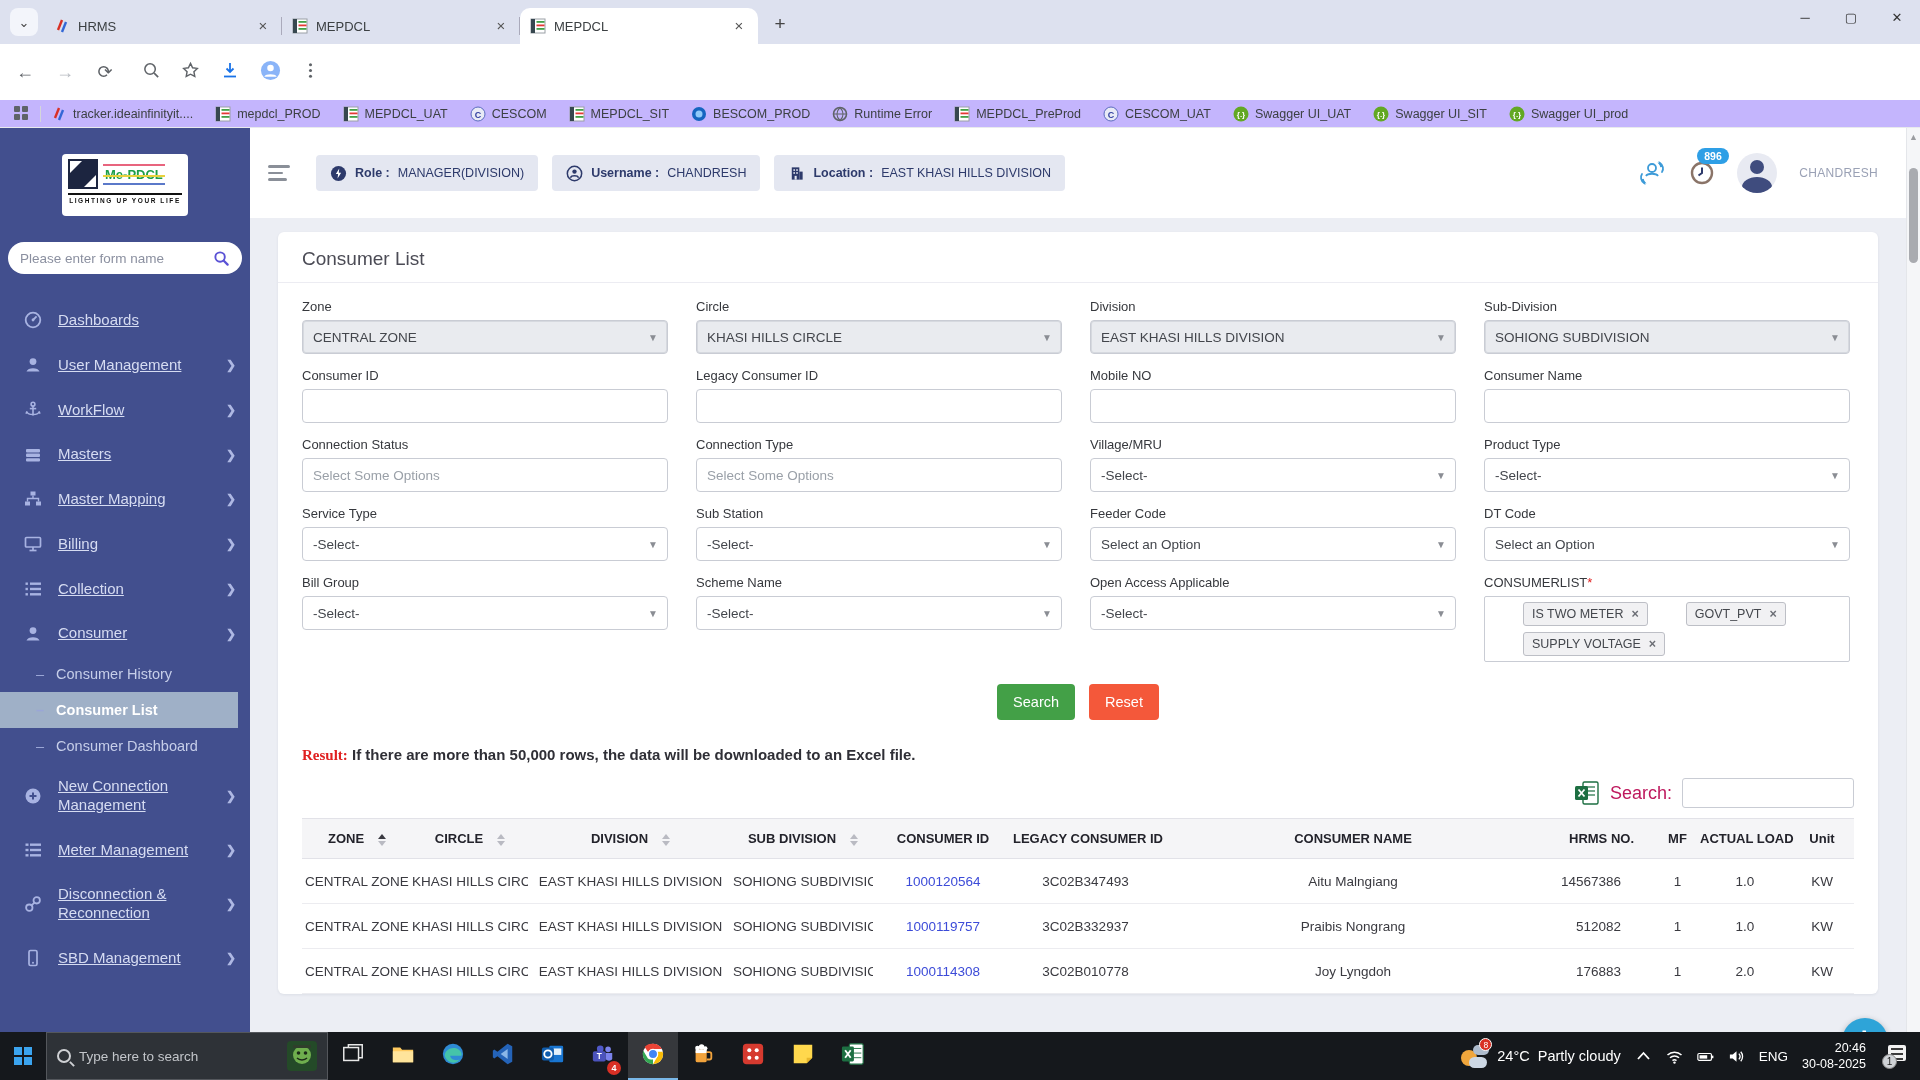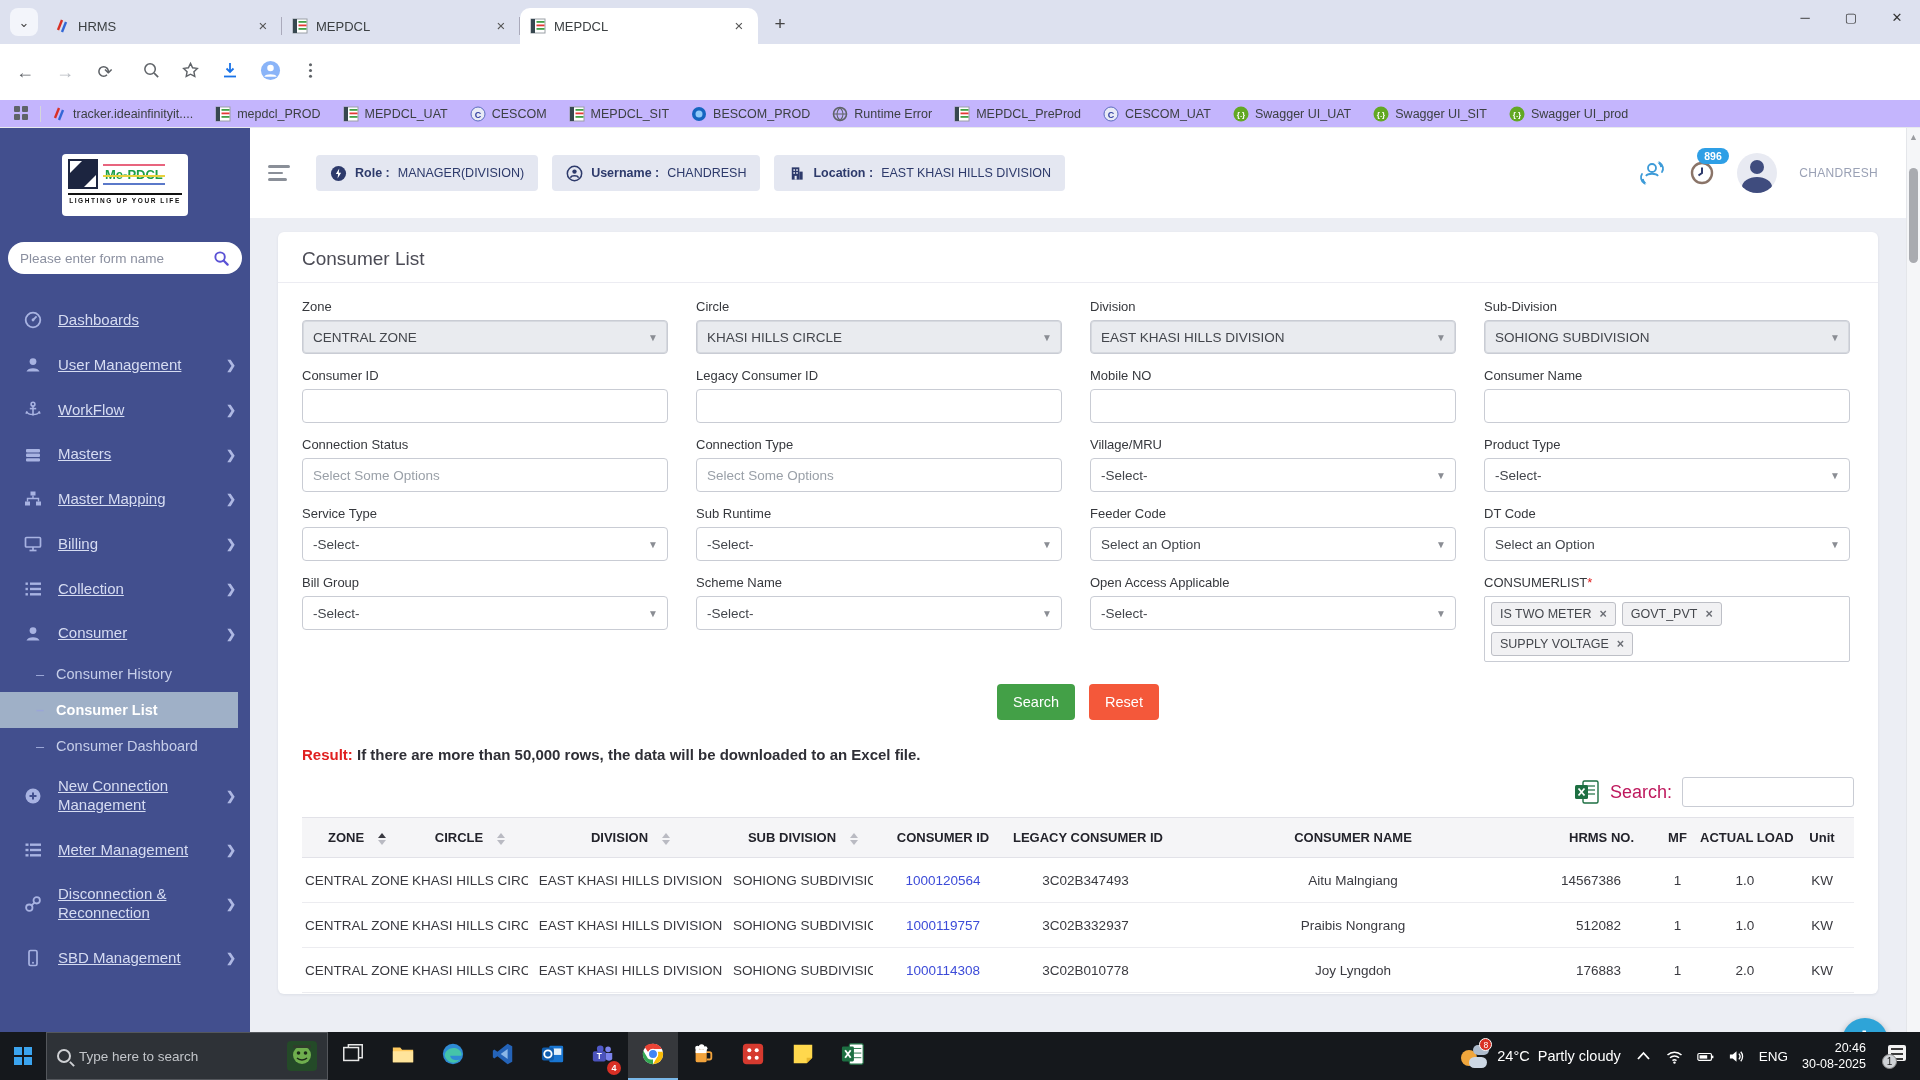--- a/index.html
+++ b/index.html
@@ -106,28 +106,28 @@
   .field .flabel .req { color:#e02020; }
   .ctrl { height:34px; border:1px solid #c9ccd4; border-radius:4px; background:#fff;
     display:flex; align-items:center; padding:0 10px; font-size:13.5px; color:#43464c; position:relative; }
   .ctrl.grey { background:#e9ebef; box-shadow:inset 0 0 0 1px #d6d9df; }
   .ctrl .caret { position:absolute; right:9px; color:#8a8d94; font-size:10px; }
   .ctrl.placeholder { color:#9aa0a8; }
   .ctrl input { border:none; outline:none; background:transparent; width:100%; font:inherit; color:#43464c; }
   .chipbox { min-height:58px; border:1px solid #c9ccd4; border-radius:2px; padding:5px 6px;
     display:flex; flex-wrap:wrap; gap:6px; align-content:flex-start; }
   .chip { border:1px solid #bdbfc6; background:#f1f1f3; border-radius:3px; padding:4px 8px;
-    font-size:12.5px; color:#44474d; display:inline-flex; gap:8px; align-items:flex-end; }
+    font-size:12.5px; color:#44474d; display:inline-flex; gap:8px; align-items:flex-end;margin-left:32px; }
   .chip .x { color:#6b6e75; font-weight:bold; }
   #btnrow { display:flex; justify-content:center; gap:14px; margin-top:22px; }
   .btn { border:none; border-radius:4px; color:#fff; font-size:14.5px; padding:10px 16px; font-family:inherit; }
   .btn.green { background:#43a047; }
   .btn.orange { background:#f4583a; }
   #resultline { padding:26px 24px 0 24px; font-size:15px; font-weight:bold; color:#2f2f36; }
-  #resultline .red { color:#e02020; }
+  #resultline .red { color:#e02020;font-family:Liberation Serif, serif; }
   #tabletools { display:flex; align-items:center; justify-content:flex-end; gap:10px; padding:14px 24px 0 24px; }
   .excel-ic { width:26px; height:26px; }
   #tabletools .slabel { font-size:18px; color:#be185d; }
   #table-search { width:172px; height:30px; border:1px solid #c9ccd4; border-radius:3px; }
   #dtable { margin:10px 24px 0 24px; border-collapse:collapse; table-layout:fixed; width:1552px; }
   #dtable th { background:#f5f5f7; border-top:1px solid #e2e2e8; border-bottom:1px solid #e2e2e8;
     font-size:13px; color:#23232b; height:40px; font-weight:bold; white-space:nowrap; }
   #dtable td { height:45px; border-bottom:1px solid #ececf0; font-size:13.5px; color:#3a3a40; text-align:center; white-space:nowrap; overflow:hidden; }
   #dtable .link { color:#3c4bd8; }
   #dtable td.num { text-align:right; padding-right:34px; }
@@ -723,21 +723,21 @@
                 </div>
               </div>
               <div class="field">
                 <div class="flabel"><span>Service Type</span></div>
                 <div class="ctrl">
                   <span>-Select-</span>
                   <span class="caret">▼</span>
                 </div>
               </div>
               <div class="field">
-                <div class="flabel"><span>Sub Runtime</span></div>
+                <div class="flabel"><span>Sub Station</span></div>
                 <div class="ctrl">
                   <span>-Select-</span>
                   <span class="caret">▼</span>
                 </div>
               </div>
               <div class="field">
                 <div class="flabel"><span>Feeder Code</span></div>
                 <div class="ctrl">
                   <span>Select an Option</span>
                   <span class="caret">▼</span>

